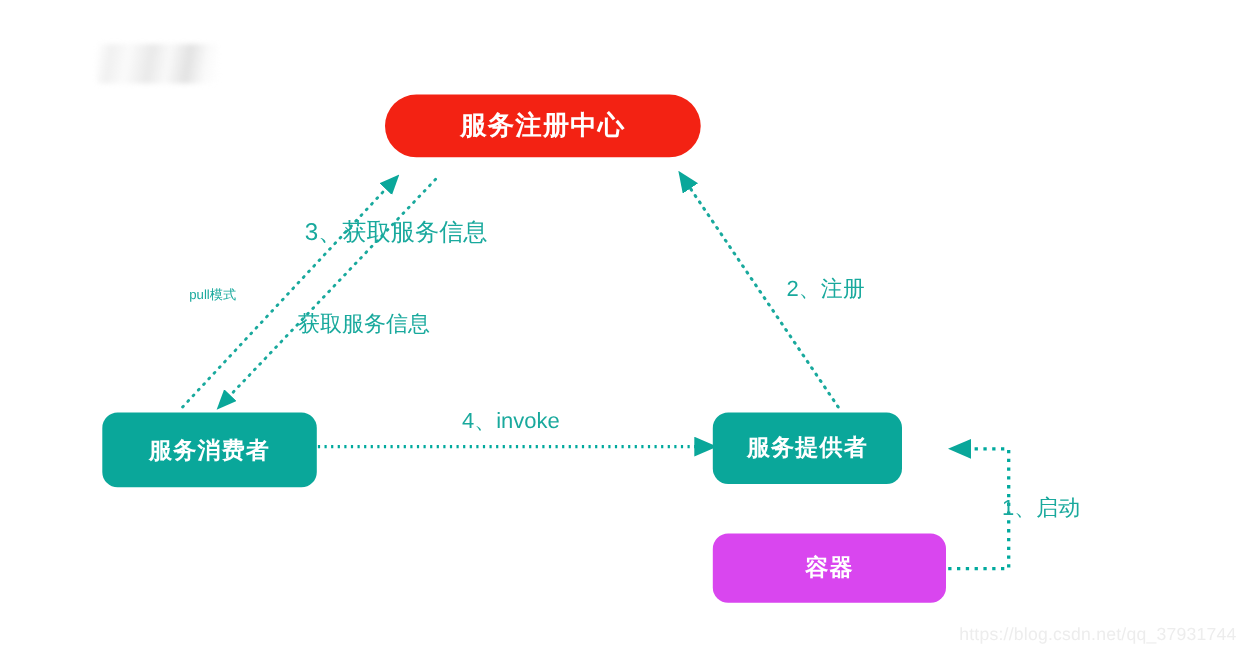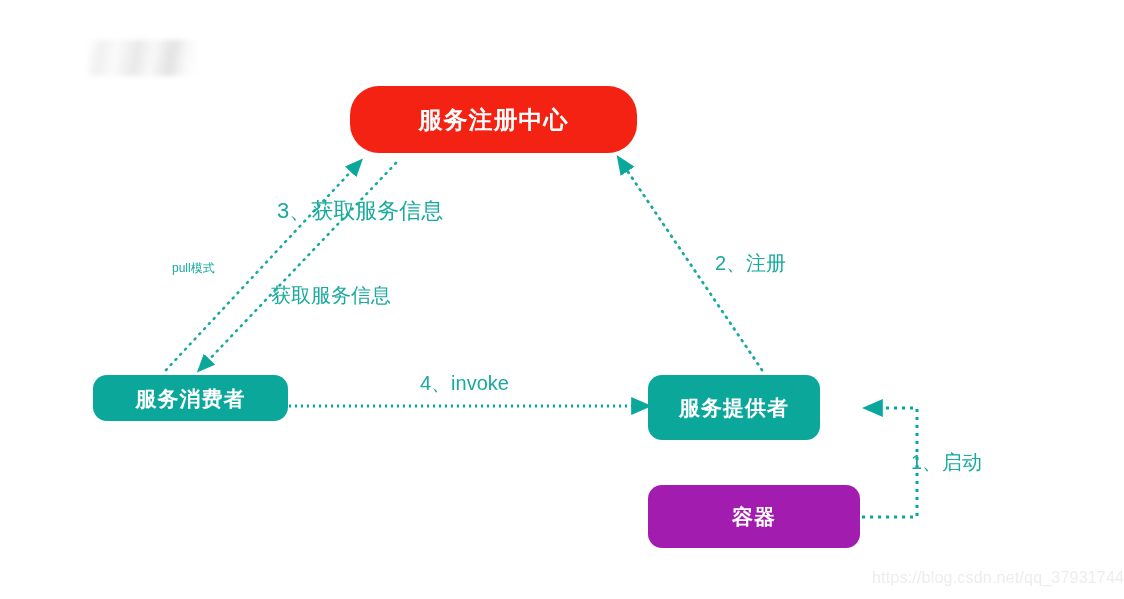--- a/index.html
+++ b/index.html
@@ -37,47 +37,47 @@
     box-sizing: border-box;
   }
   .node-label {
     display: block;
     line-height: 1;
   }
   #node-registry {
     left: 350px;
     top: 86px;
     width: 287px;
-    height: 67px;
+    height: 57px;
     background: #F32213;
     font-size: 24px;
     border-radius: 29px;
   }
   #node-consumer {
     left: 93px;
     top: 375px;
     width: 195px;
-    height: 46px;
+    height: 68px;
     background: #0AA79A;
     font-size: 21px;
   }
   #node-provider {
     left: 648px;
     top: 375px;
     width: 172px;
     height: 65px;
     background: #0AA79A;
     font-size: 21px;
   }
   #node-container {
     left: 648px;
     top: 485px;
     width: 212px;
     height: 63px;
-    background: #a21caf;
+    background: #d946ef;
     font-size: 21px;
   }
   .edge-label {
     position: absolute;
     color: #19A99D;
     white-space: nowrap;
     line-height: 1;
   }
   #label-get-service {
     left: 277px;

